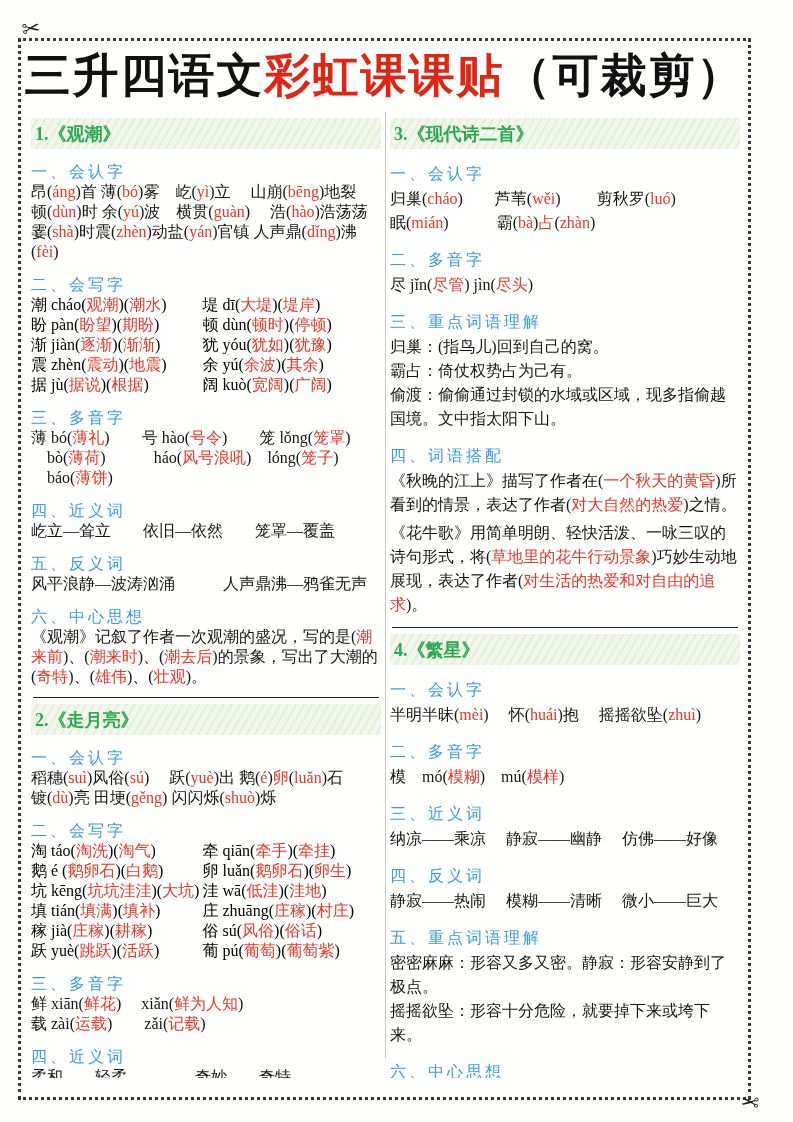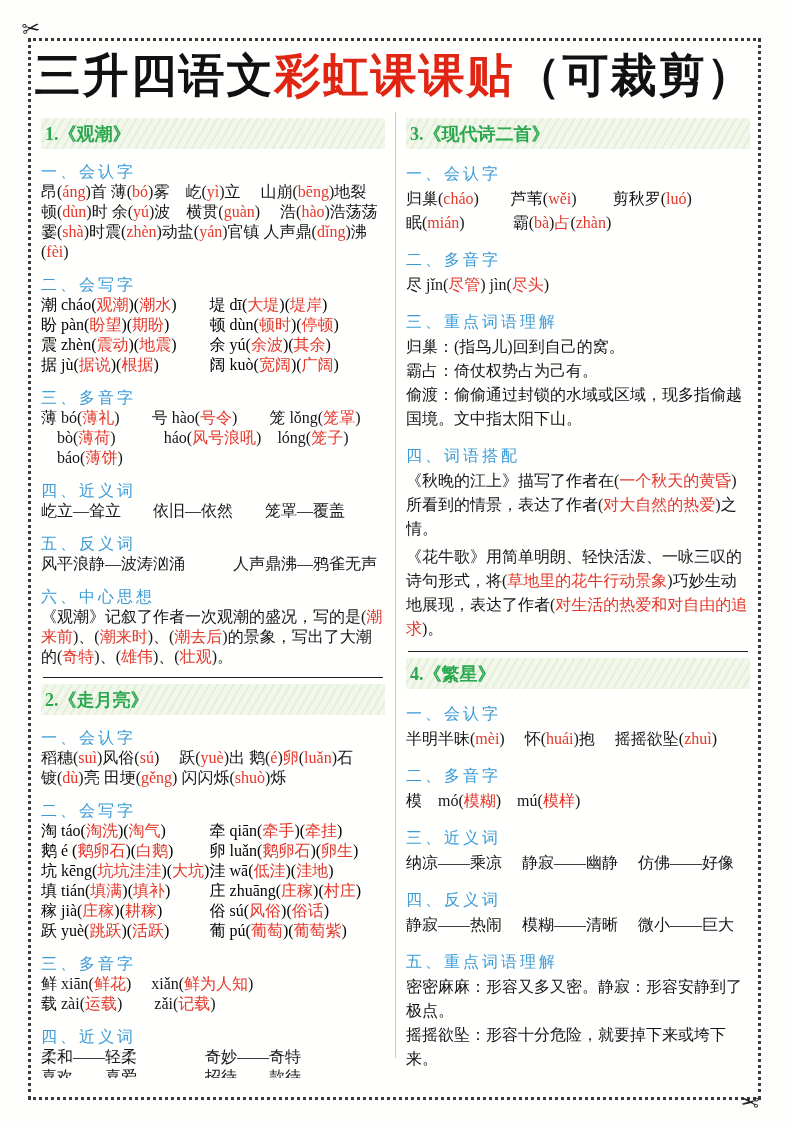--- a/index.html
+++ b/index.html
@@ -1,24 +1,24 @@
 <!DOCTYPE html>
 <html><head>
 <meta charset="utf-8">
 <style>
   html,body{margin:0;padding:0;background:#fdfdfb;}
   body{width:793px;height:1122px;position:relative;font-family:"Liberation Serif","DejaVu Serif",serif;overflow:hidden;}
-  .sheet{position:absolute;left:28px;top:38px;width:733px;height:1062px;border:3px dotted #3a3a3a;box-sizing:border-box;background:#fffffe;}
+  .sheet{position:absolute;left:18px;top:38px;width:733px;height:1062px;border:3px dotted #3a3a3a;box-sizing:border-box;background:#fffffe;}
   .scissors{position:absolute;font-size:22px;color:#222;z-index:5;}
   .scissors.tl{left:22px;top:16px;transform:rotate(-8deg);}
   .scissors.br{right:34px;bottom:8px;transform:rotate(186deg);}
   .title{box-sizing:border-box;width:100%;text-align:center;padding:10px 0 6px 0;font-size:46px;font-weight:900;letter-spacing:2px;line-height:1.1;font-family:"Liberation Serif","DejaVu Serif",serif;}
   .title .red{color:#e02513;}
   .title .black{color:#111;}
-  .cols{display:grid;grid-template-columns:1fr 1px 1fr;column-gap:10px;padding:4px 8px 0 10px;box-sizing:border-box;height:calc(100% - 86px);}
+  .cols{display:grid;grid-template-columns:1fr 1px 1fr;column-gap:4px;padding:4px 8px 0 10px;box-sizing:border-box;height:calc(100% - 86px);}
   .vdivider{background:#c9c9c9;width:1px;height:98%;}
   .col{overflow:hidden;}
   .section{margin-bottom:4px;}
   .section-header{font-weight:bold;font-size:18px;color:#2aa84f;padding:4px 6px 3px 4px;margin:6px 0 6px 0;
      background:repeating-linear-gradient(120deg,#f1f7ea 0px,#f1f7ea 5px,#e4eed9 5px,#e4eed9 7px);}
   .sub-heading{color:#3b9cd7;font-size:16px;letter-spacing:3px;line-height:21px;margin-top:12px;font-weight:500;}
   .line{font-size:16px;color:#151515;line-height:20px;white-space:pre-wrap;}
   .pair{display:grid;grid-template-columns:49% 51%;font-size:16px;line-height:20px;}
   .pair>span{white-space:pre-wrap;}
   .red{color:#e4372a;}
@@ -44,20 +44,24 @@
           <div class="line"><span>顿(</span><span class="red">dùn</span><span>)时 余(</span><span class="red">yú</span><span>)波　横贯(</span><span class="red">guàn</span><span>)　 浩(</span><span class="red">hào</span><span>)浩荡荡</span></div>
           <div class="line"><span>霎(</span><span class="red">shà</span><span>)时震(</span><span class="red">zhèn</span><span>)动盐(</span><span class="red">yán</span><span>)官镇 人声鼎(</span><span class="red">dǐng</span><span>)沸(</span><span class="red">fèi</span><span>)</span></div>
           <div class="sub-heading">二、会写字</div>
           <div class="pair">
             <span><span>潮 cháo(</span><span class="red">观潮</span><span>)(</span><span class="red">潮水</span><span>)</span></span>
             <span><span>堤 dī(</span><span class="red">大堤</span><span>)(</span><span class="red">堤岸</span><span>)</span></span>
           </div>
           <div class="pair">
             <span><span>盼 pàn(</span><span class="red">盼望</span><span>)(</span><span class="red">期盼</span><span>)</span></span>
             <span><span>顿 dùn(</span><span class="red">顿时</span><span>)(</span><span class="red">停顿</span><span>)</span></span>
+          </div>
+          <div class="pair">
+            <span><span>渐 jiàn(</span><span class="red">逐渐</span><span>)(</span><span class="red">渐渐</span><span>)</span></span>
+            <span><span>犹 yóu(</span><span class="red">犹如</span><span>)(</span><span class="red">犹豫</span><span>)</span></span>
           </div>
           <div class="pair">
             <span><span>震 zhèn(</span><span class="red">震动</span><span>)(</span><span class="red">地震</span><span>)</span></span>
             <span><span>余 yú(</span><span class="red">余波</span><span>)(</span><span class="red">其余</span><span>)</span></span>
           </div>
           <div class="pair">
             <span><span>据 jù(</span><span class="red">据说</span><span>)(</span><span class="red">根据</span><span>)</span></span>
             <span><span>阔 kuò(</span><span class="red">宽阔</span><span>)(</span><span class="red">广阔</span><span>)</span></span>
           </div>
           <div class="sub-heading">三、多音字</div>

